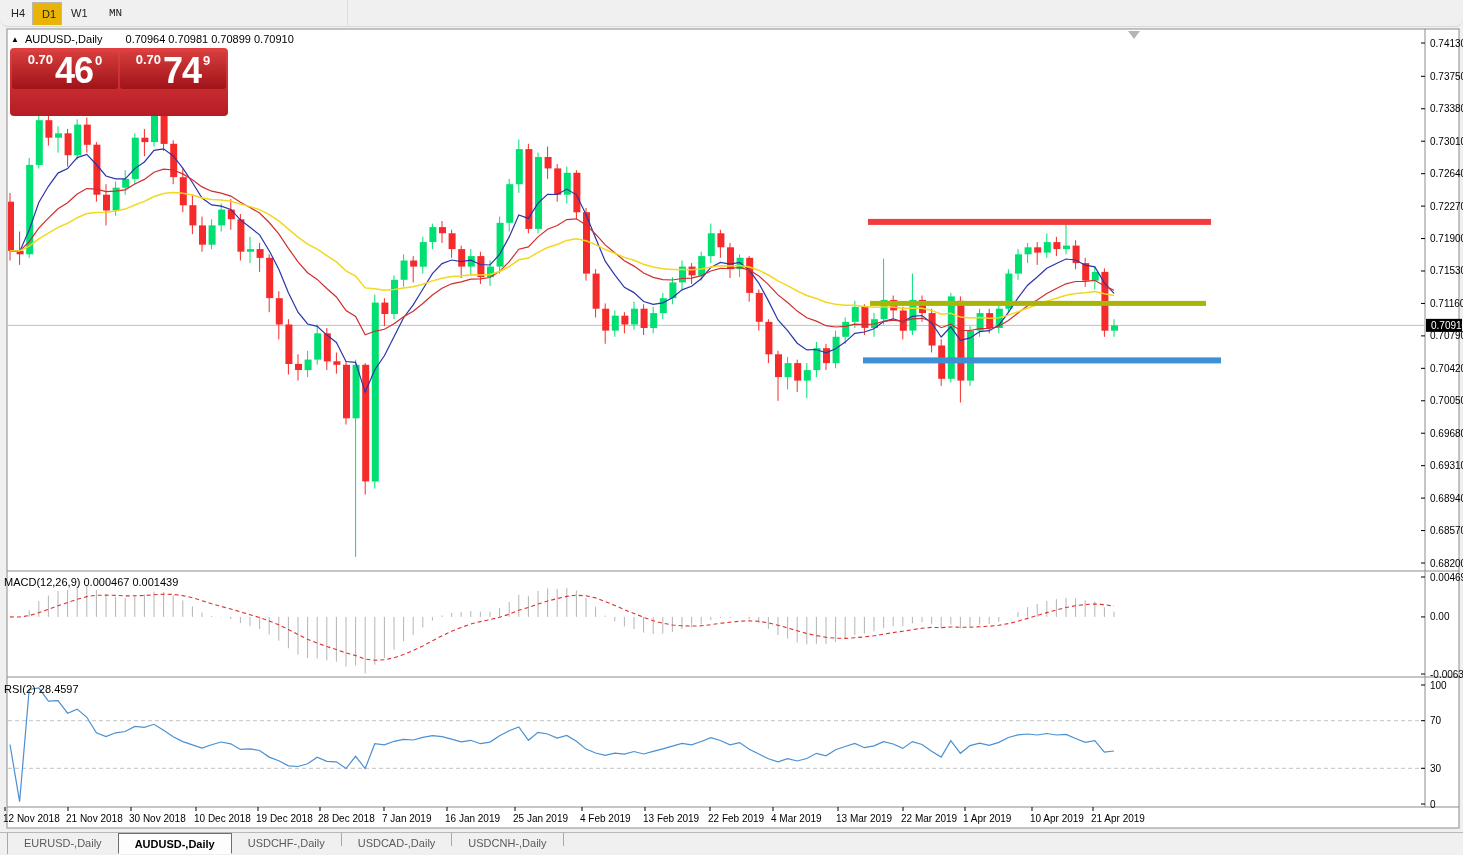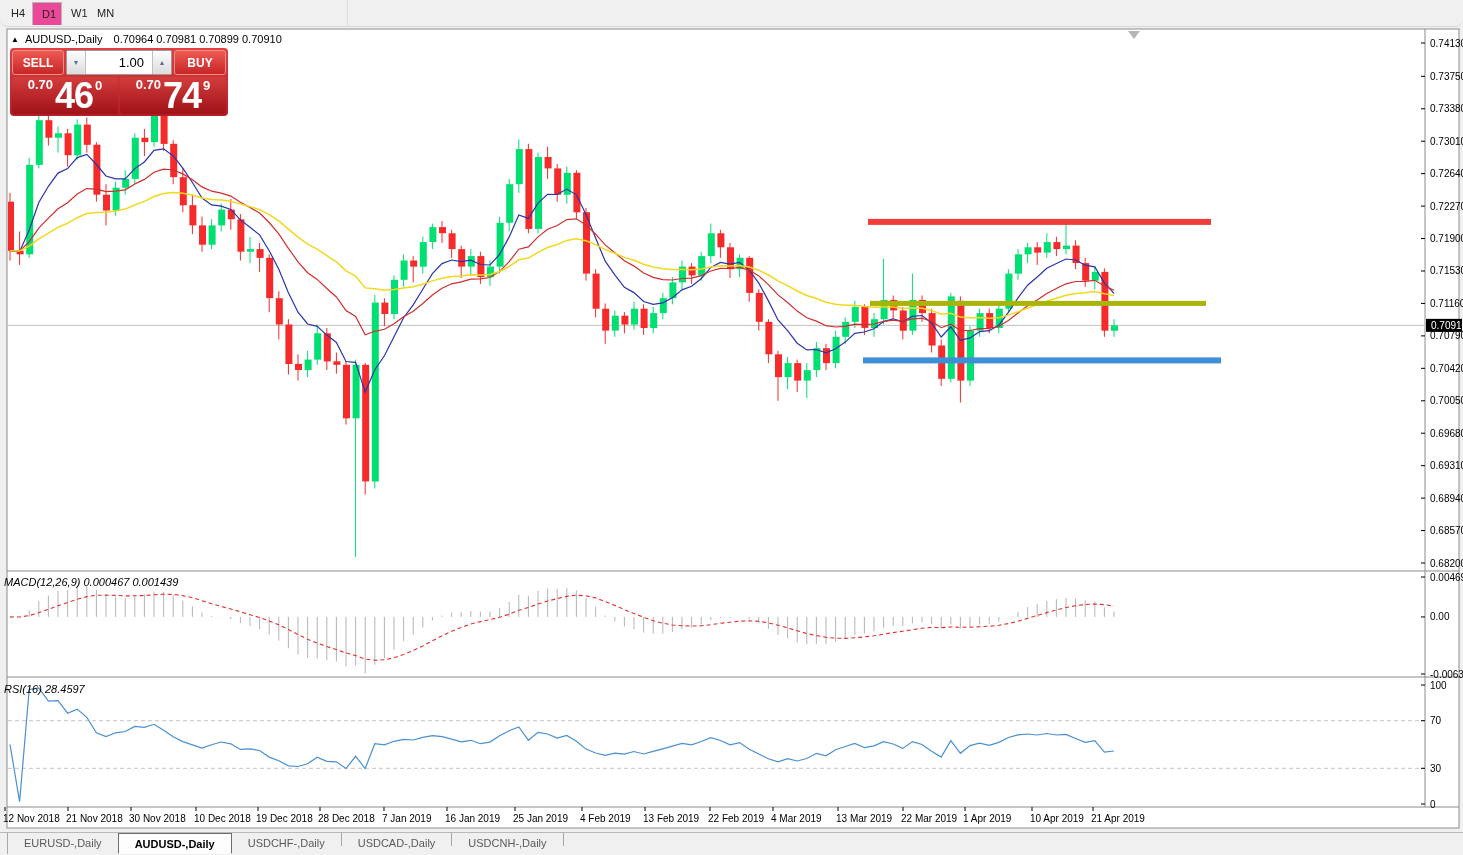--- a/index.html
+++ b/index.html
@@ -2,32 +2,32 @@
 <html><head>
 <meta charset="utf-8">
 <style>
   * { margin:0; padding:0; box-sizing:border-box; }
   html,body { width:1463px; height:855px; overflow:hidden; }
   body { font-family:"Liberation Sans","DejaVu Sans",sans-serif; background:#f0f0f0; position:relative; }
 
   
   .period-bar { position:absolute; left:0; top:0; width:1463px; height:27px; background:#f0f0f0; border-bottom:1px solid #d9d9d9;border-radius:8px; }
   .period-tab { position:absolute; top:2px; height:23px; line-height:23px; padding:0 9px; font-size:11px; color:#222; text-align:center; cursor:default; }
-  .period-tab.active { background:#ec4899; border:1px solid #b8b8b8; border-bottom:none; }
+  .period-tab.active { background:#eab308; border:1px solid #b8b8b8; border-bottom:none; }
   .toolbar-sep { position:absolute; top:0; left:347px; width:1px; height:27px; background:#dcdcdc; }
 
   
   .chart-frame { position:absolute; left:0; top:27px; width:1463px; height:805px; background:#f0f0f0; }
   svg#chart-svg { position:absolute; left:0; top:0; }
 
   .chart-title { position:absolute; left:11px; top:6px; font-size:11px; color:#000; white-space:nowrap; }
   .collapse-arrow { font-size:8px; margin-right:6px; position:relative; top:-1px; }
-  .title-ohlc { margin-left:11px;text-align:right; }
-
-  .pane-label { position:absolute; left:4px; font-size:11px; color:#000; white-space:nowrap;font-style:italic; }
+  .title-ohlc { margin-left:23px;text-align:right; }
+
+  .pane-label { position:absolute; left:4px; font-size:11px; color:#000; white-space:nowrap; }
   .macd-label { top:549px; }
   .rsi-label  { top:656px; }
 
   .shift-marker { position:absolute; left:1128px; top:4px; width:0; height:0;
     border-left:6px solid transparent; border-right:6px solid transparent; border-top:8px solid #b5b5b5; }
 
   
   .trade-panel { position:absolute; left:10px; top:21px; width:218px; height:68px;
     background:linear-gradient(180deg,#e04040,#b51d24); border-radius:4px; padding:2px; }
   .tp-row1 { display:flex; height:25px; gap:2px; }
@@ -54,21 +54,21 @@
   .sym-sep { width:1px; height:13px; background:#a8a8a8; margin:0 0 4px 0; }
   .bottom-lead { width:8px; height:21px; border-right:1px solid #a8a8a8; }
 </style>
 </head>
 <body>
 
 <div class="period-bar">
   <div class="period-tab" style="left:2px;width:30px;">H4</div>
   <div class="period-tab active" style="left:32px;width:30px;">D1</div>
   <div class="period-tab" style="left:62px;width:30px;">W1</div>
-  <div class="period-tab" style="left:88px;width:30px;">MN</div>
+  <div class="period-tab" style="left:100px;width:30px;font-family:Liberation Mono, monospace;">MN</div>
   <div class="toolbar-sep"></div>
 </div>
 
 <div class="chart-frame">
   <svg id="chart-svg" width="1463" height="805">
       <rect x="7" y="2" width="1452" height="799" fill="#ffffff"></rect>
       <rect x="7" y="2" width="1452" height="799" fill="none" stroke="#8c8c8c" stroke-width="1"></rect>
       <line x1="1425" y1="2" x2="1425" y2="780" stroke="#8c8c8c" stroke-width="1"></line>
       <line x1="7" y1="544" x2="1459" y2="544" stroke="#8c8c8c" stroke-width="1"></line>
       <line x1="7" y1="650" x2="1459" y2="650" stroke="#8c8c8c" stroke-width="1"></line>
@@ -525,48 +525,39 @@
       <text x="1030" y="795" font-size="10" text-anchor="start" fill="#000000" font-family="&quot;Liberation Sans&quot;,&quot;DejaVu Sans&quot;,sans-serif">10 Apr 2019</text>
       <line x1="1093" y1="780" x2="1093" y2="784" stroke="#000" stroke-width="1"></line>
       <text x="1091" y="795" font-size="10" text-anchor="start" fill="#000000" font-family="&quot;Liberation Sans&quot;,&quot;DejaVu Sans&quot;,sans-serif">21 Apr 2019</text>
     </svg>
 
   <div class="chart-title">
     <span class="collapse-arrow">▲</span><span>AUDUSD-,Daily</span><span class="title-ohlc">0.70964 0.70981 0.70899 0.70910</span>
   </div>
 
   <div class="trade-panel">
-    <div class="tp-row1">
-      <div class="tp-btn">SELL</div>
-      <div class="tp-spinner">
-        <div class="sp-btn">▼</div>
-        <div class="sp-value">1.00</div>
-        <div class="sp-btn up">▲</div>
-      </div>
-      <div class="tp-btn">BUY</div>
-    </div>
     <div class="tp-row2">
       <div class="tp-price">
         <span class="tp-prefix">0.70</span>
         <span class="tp-big">46</span>
         <span class="tp-sup">0</span>
       </div>
       <div class="tp-price">
         <span class="tp-prefix">0.70</span>
         <span class="tp-big">74</span>
         <span class="tp-sup">9</span>
       </div>
     </div>
   </div>
 
   <div class="pane-label macd-label">
     <span>MACD(12,26,9)</span>&nbsp;<span>0.000467</span>&nbsp;<span>0.001439</span>
   </div>
   <div class="pane-label rsi-label">
-    <span>RSI(16)</span>&nbsp;<span>28.4597</span>
+    <span>RSI(2)</span>&nbsp;<span>28.4597</span>
   </div>
 
   <div class="shift-marker"></div>
 </div>
 
 <div class="bottom-bar">
   <div class="bottom-lead"></div>
   <div class="sym-tab">EURUSD-,Daily</div>
   <div class="sym-tab active">AUDUSD-,Daily</div>
   <div class="sym-tab">USDCHF-,Daily</div>

